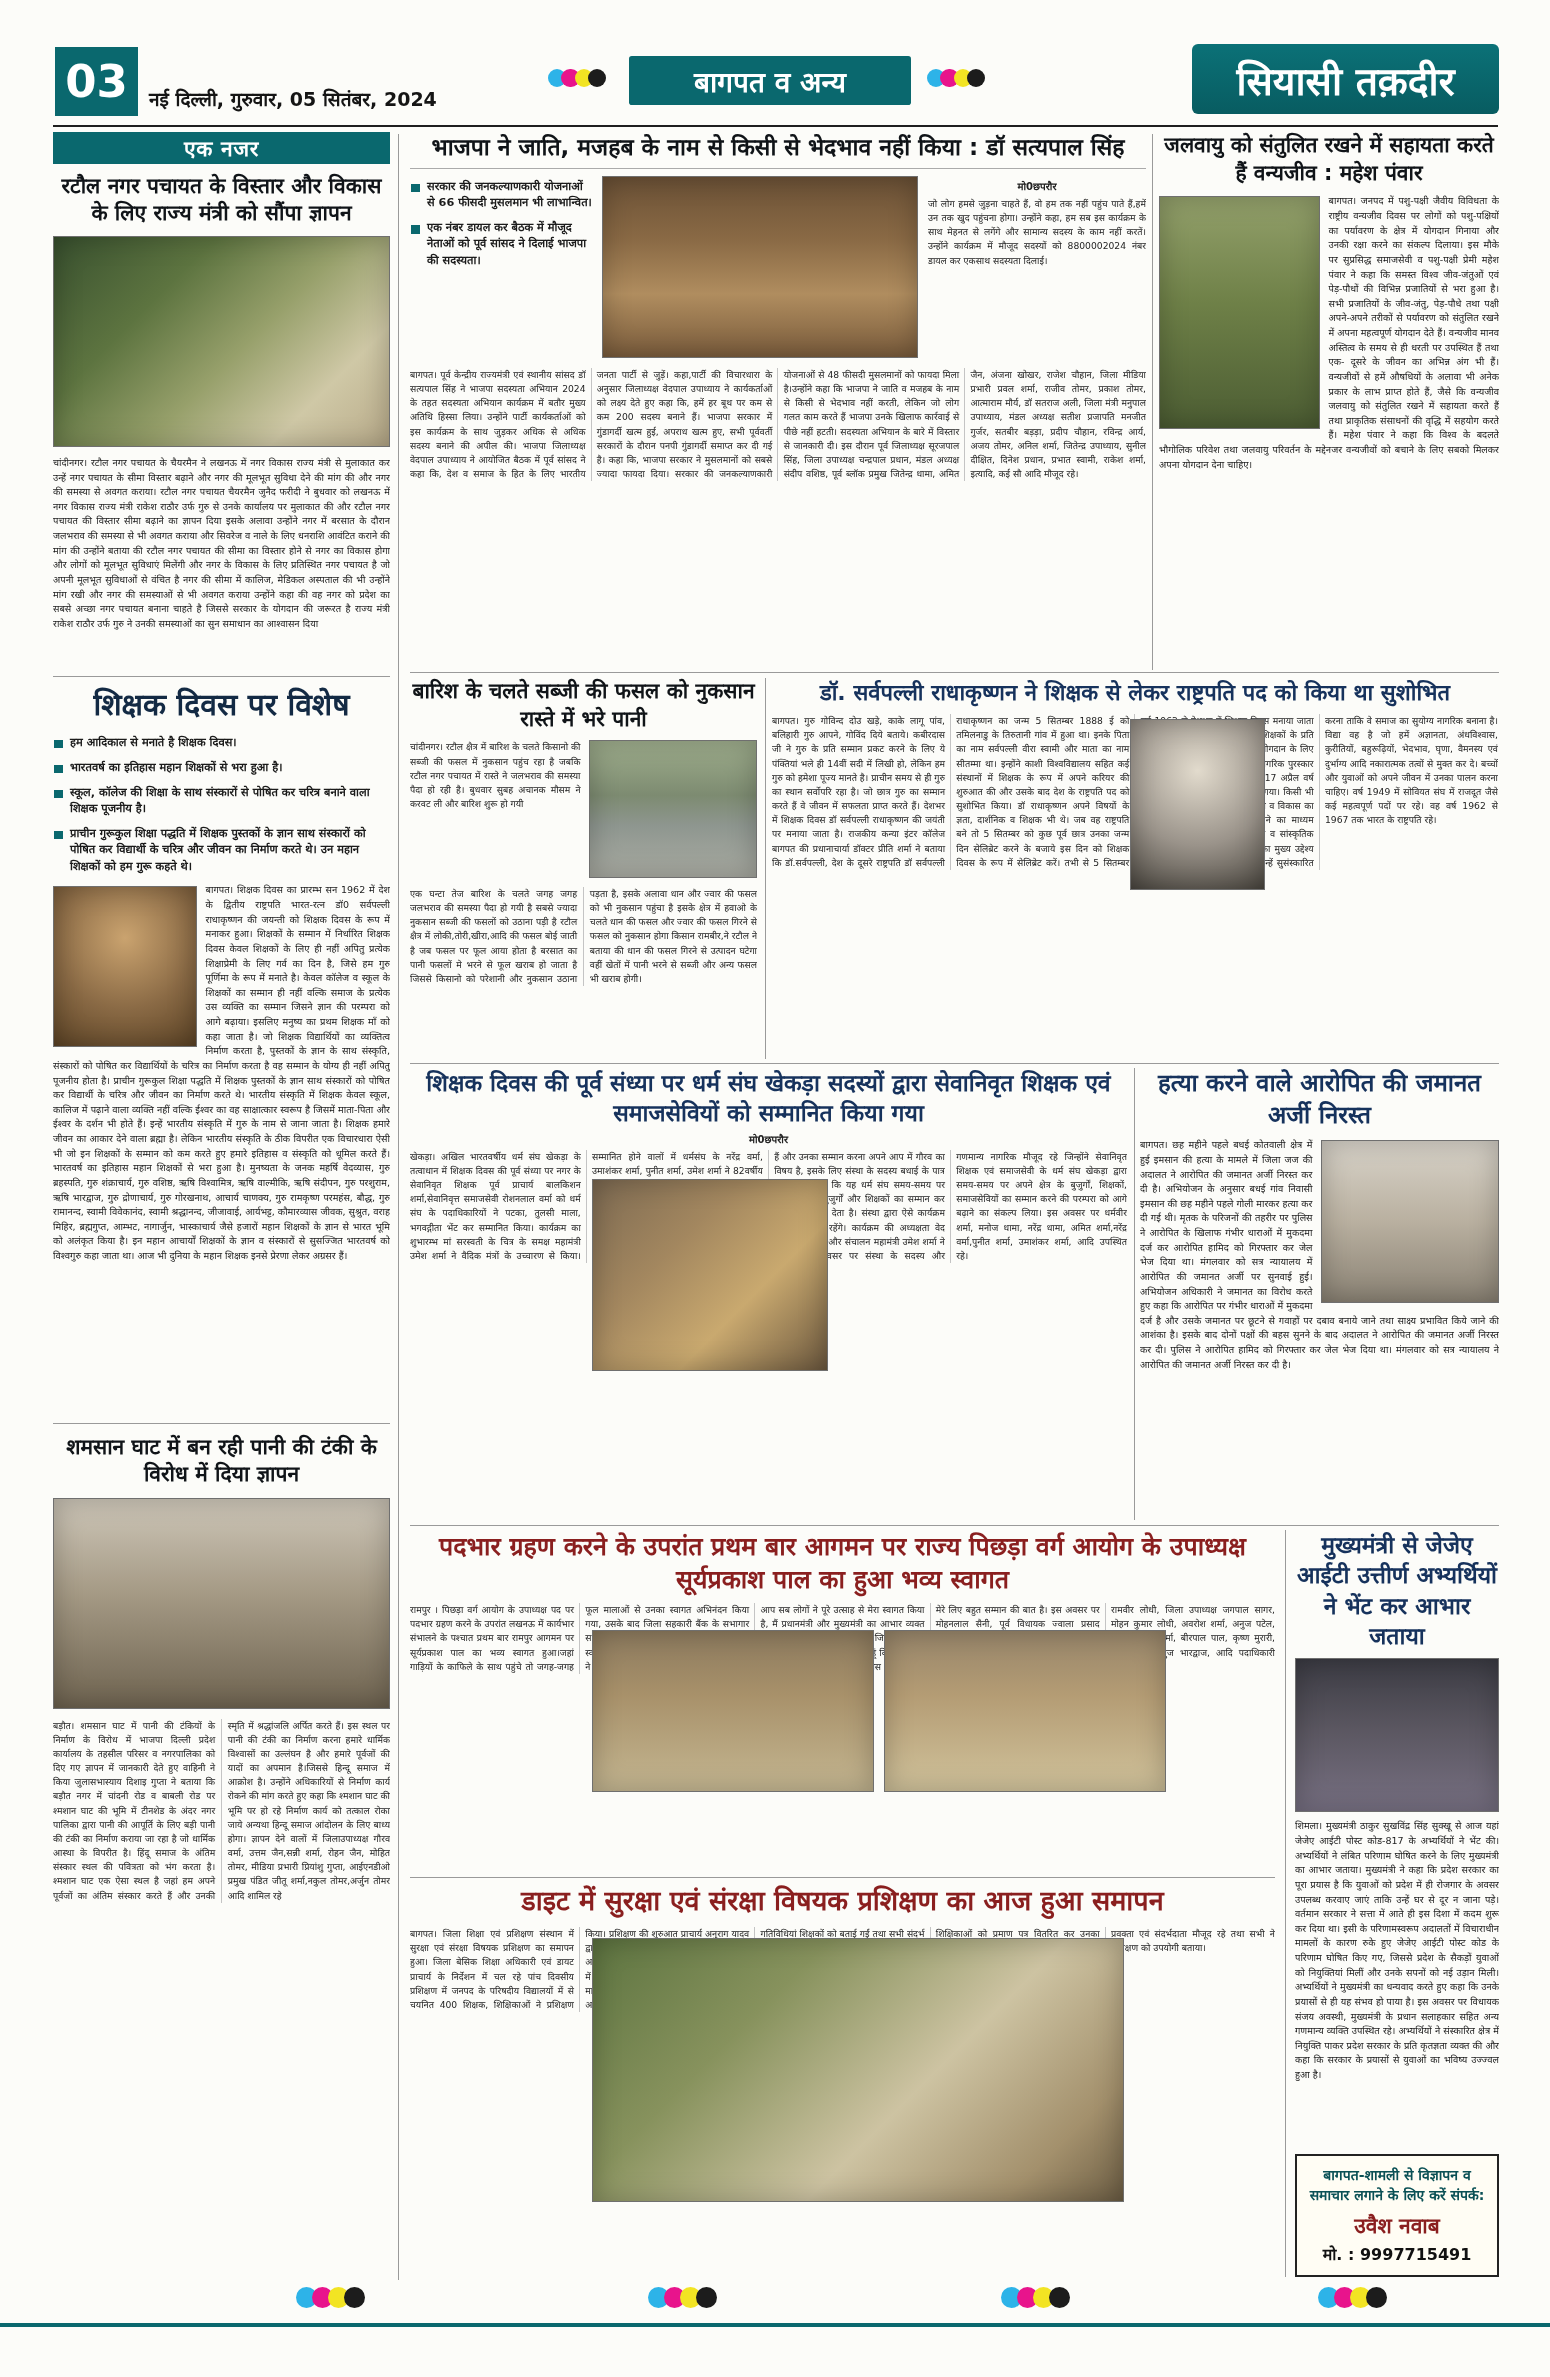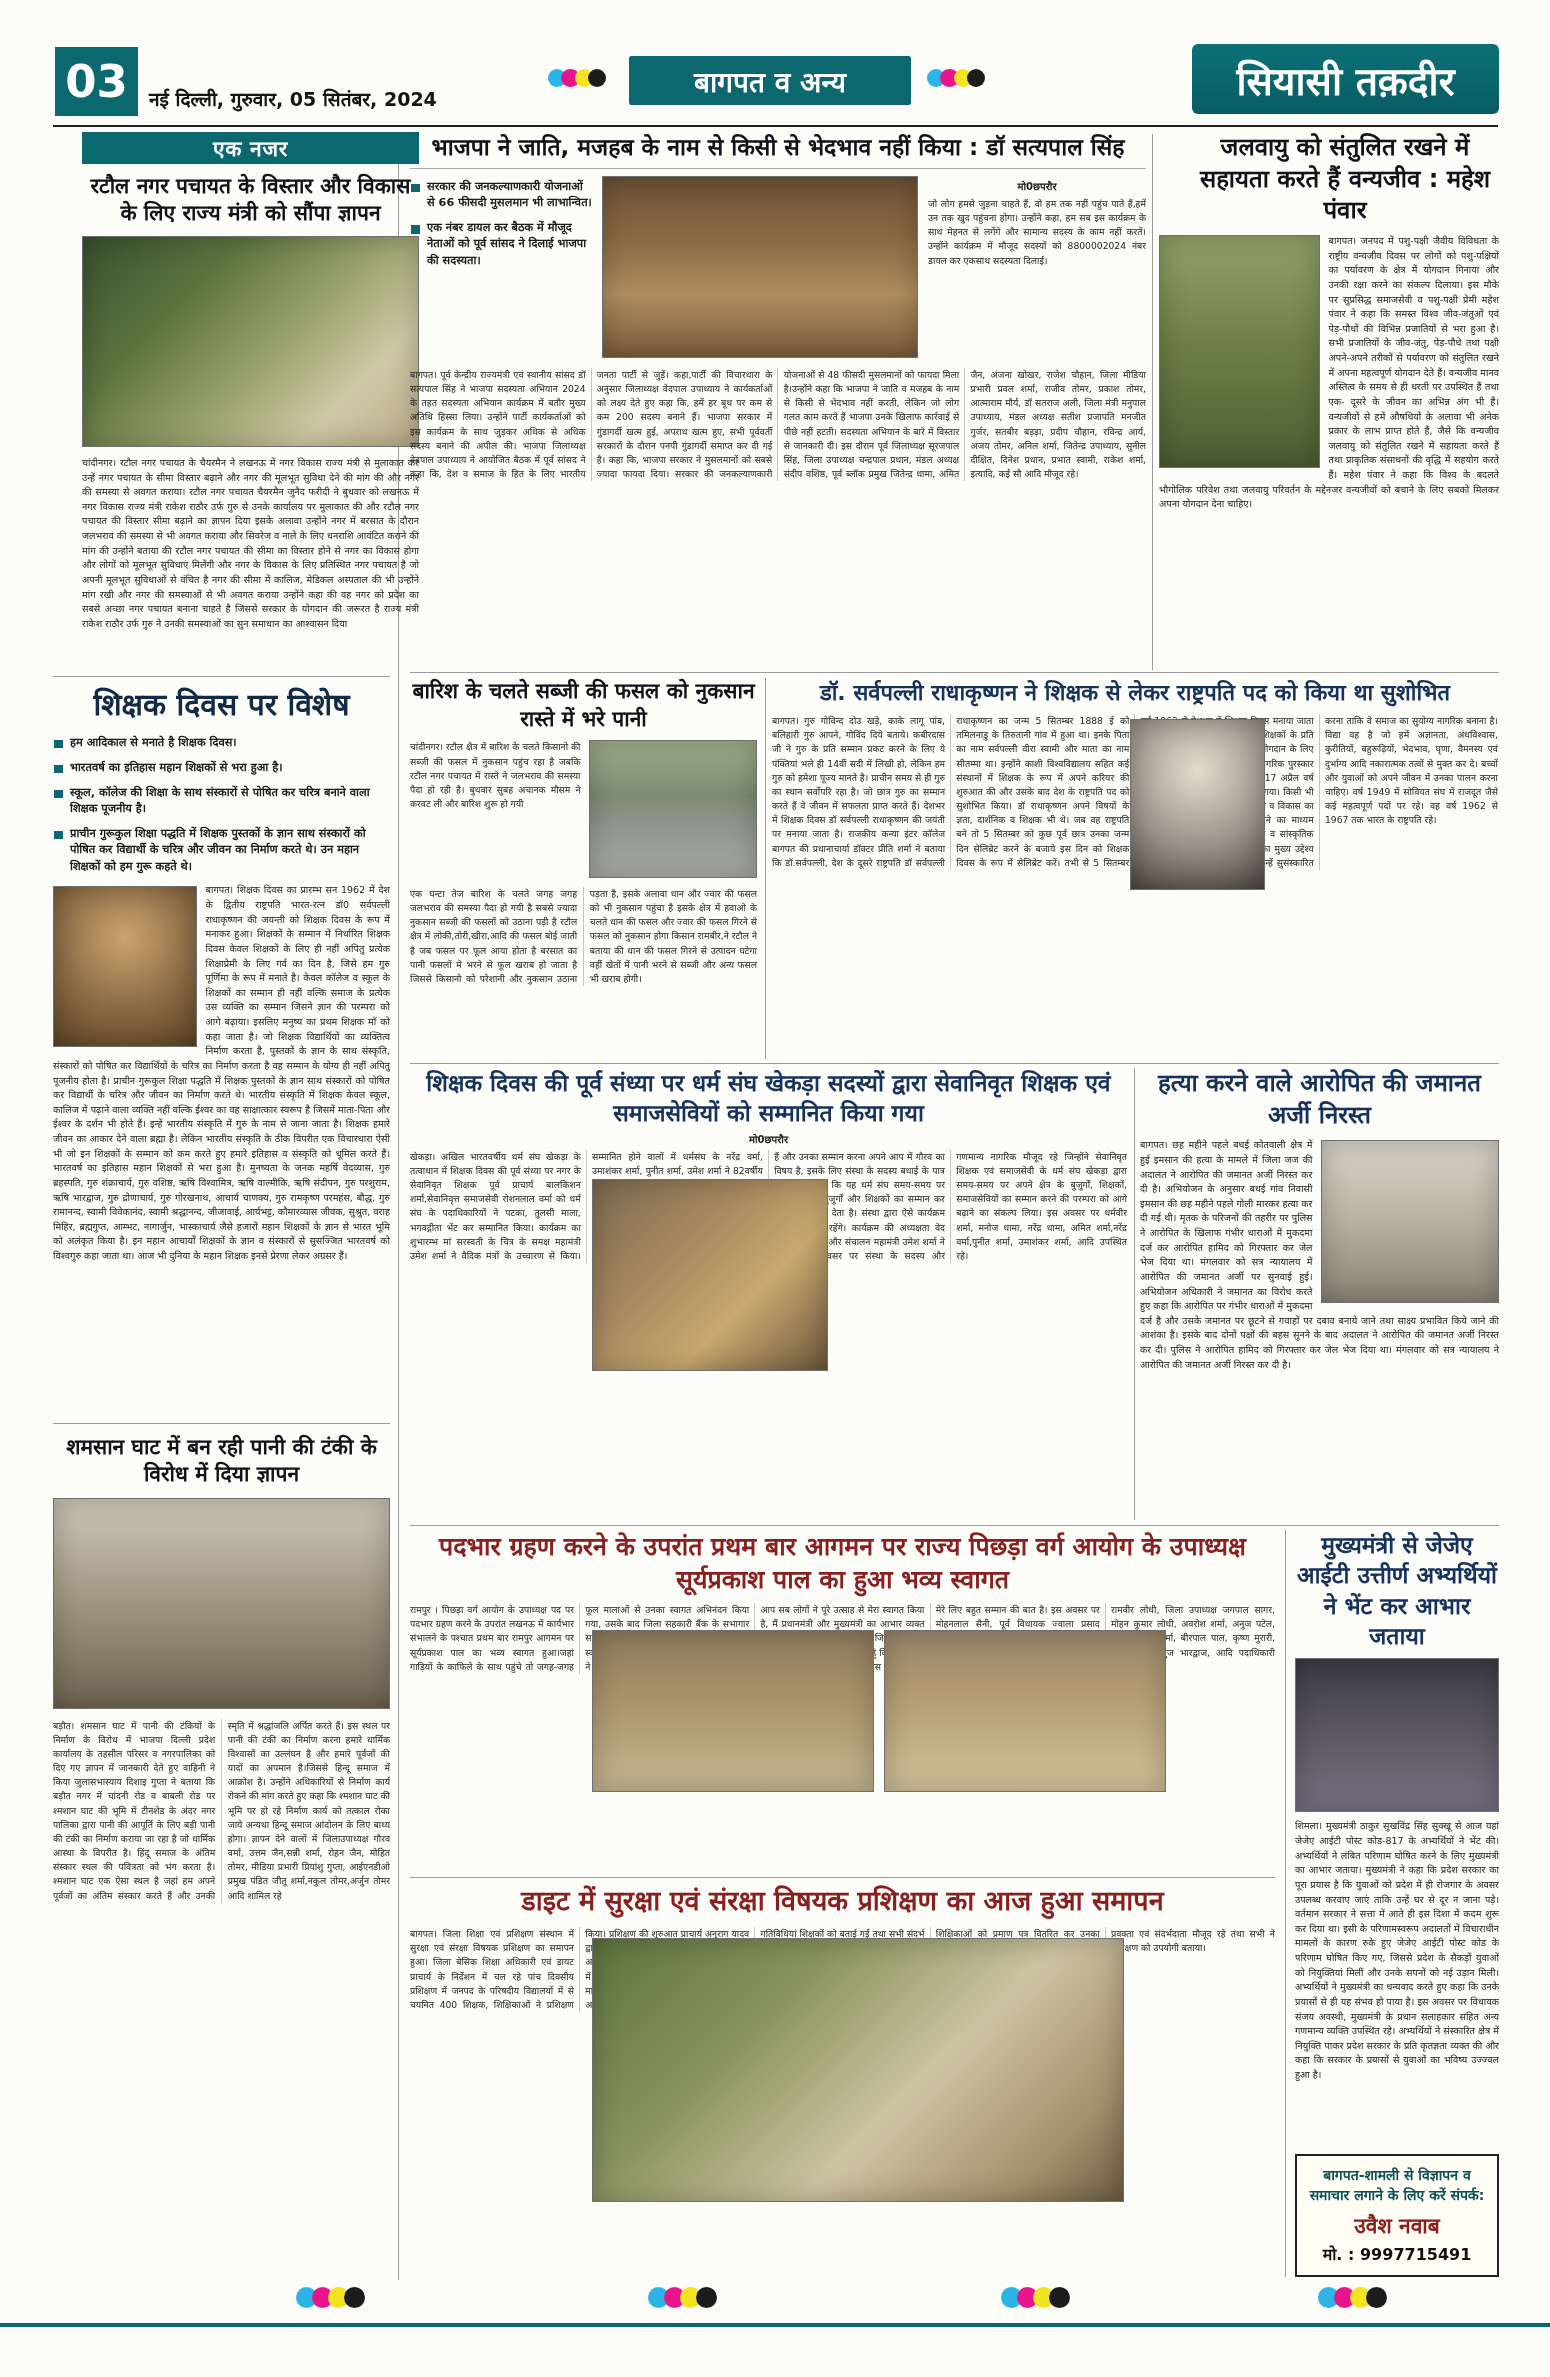--- a/index.html
+++ b/index.html
@@ -75,21 +75,21 @@
   <div class="vline" style="left:765px; top:678px; height:381px;"></div>
   <div class="vline" style="left:1134px; top:1068px; height:452px;"></div>
   <div class="vline" style="left:1285px; top:1530px; height:747px;"></div>
   <div class="hline" style="left:53px; top:676px; width:337px;"></div>
   <div class="hline" style="left:53px; top:1423px; width:337px;"></div>
   <div class="hline" style="left:410px; top:672px; width:1089px;"></div>
   <div class="hline" style="left:410px; top:1063px; width:1089px;"></div>
   <div class="hline" style="left:410px; top:1525px; width:1089px;"></div>
   <div class="hline" style="left:410px; top:1877px; width:865px;"></div>
 
-  <div class="art" id="art-ratol" style="left:53px; top:132px; width:337px; height:606px;margin-left:29px;">
+  <div class="art" id="art-ratol" style="left:53px; top:132px; width:337px; height:606px;">
     <div class="teal-box kicker">एक नजर</div>
     <div class="hl hl-dark" style="font-size:21px; margin:8.5px 2.8px;">रटौल नगर पचायत के विस्तार और विकास के लिए राज्य मंत्री को सौंपा ज्ञापन</div>
     <div class="photo" style="width:100%; height:211px; background:linear-gradient(135deg,#39512f 0%,#5d7440 30%,#97a06b 55%,#cfc8a6 78%,#b9ab8a 100%);"></div>
     <div class="body-txt" style="margin-top:8.5px;">चांदीनगर। रटौल नगर पचायत के चैयरमैन ने लखनऊ में नगर विकास राज्य मंत्री से मुलाकात कर उन्हें नगर पचायत के सीमा विस्तार बढ़ाने और नगर की मूलभूत सुविधा देने की मांग की और नगर की समस्या से अवगत कराया। रटौल नगर पचायत चैयरमैन जुनैद फरीदी ने बुधवार को लखनऊ में नगर विकास राज्य मंत्री राकेश राठौर उर्फ गुरु से उनके कार्यालय पर मुलाकात की और रटौल नगर पचायत की विस्तार सीमा बढ़ाने का ज्ञापन दिया इसके अलावा उन्होंने नगर में बरसात के दौरान जलभराव की समस्या से भी अवगत कराया और सिवरेज व नाले के लिए धनराशि आवंटित कराने की मांग की उन्होंने बताया की रटौल नगर पचायत की सीमा का विस्तार होने से नगर का विकास होगा और लोगों को मूलभूत सुविधाएं मिलेंगी और नगर के विकास के लिए प्रतिस्थित नगर पचायत है जो अपनी मूलभूत सुविधाओं से वंचित है नगर की सीमा में कालिज, मेडिकल अस्पताल की भी उन्होंने मांग रखी और नगर की समस्याओं से भी अवगत कराया उन्होंने कहा की वह नगर को प्रदेश का सबसे अच्छा नगर पचायत बनाना चाहते है जिससे सरकार के योगदान की जरूरत है राज्य मंत्री राकेश राठौर उर्फ गुरु ने उनकी समस्याओं का सुन समाधान का आश्वासन दिया</div>
   </div>
 
   <div class="art" id="art-teacher" style="left:53px; top:681px; width:337px; height:740px;">
     <div class="hl" style="font-size:30px; color:#132a44; margin:4.2px 0 10px;">शिक्षक दिवस पर विशेष</div>
     <ul class="sq-list">
       <li>हम आदिकाल से मनाते है शिक्षक दिवस।</li>
@@ -119,21 +119,21 @@
       <div class="photo" style="flex:1; height:182px; background:linear-gradient(180deg,#6b5136 0%,#8a6a45 35%,#b08d5f 65%,#7a5c3c 100%);"></div>
       <div style="width:218px; flex:none;">
         <div class="byline">मो0छपरौर</div>
         <div class="body-txt" style="font-size:9.2px;">जो लोग हमसे जुड़ना चाहते हैं, वो हम तक नहीं पहुंच पाते हैं,हमें उन तक खुद पहुंचना होगा। उन्होंने कहा, हम सब इस कार्यक्रम के साथ मेहनत से लगेंगे और सामान्य सदस्य के काम नहीं करतें। उन्होंने कार्यक्रम में मौजूद सदस्यों को 8800002024 नंबर डायल कर एकसाथ सदस्यता दिलाई।</div>
       </div>
     </div>
     <div class="body-txt cols-4" style="margin-top:10px; font-size:9.2px;">बागपत। पूर्व केन्द्रीय राज्यमंत्री एवं स्थानीय सांसद डॉ सत्यपाल सिंह ने भाजपा सदस्यता अभियान 2024 के तहत सदस्यता अभियान कार्यक्रम में बतौर मुख्य अतिथि हिस्सा लिया। उन्होंने पार्टी कार्यकर्ताओं को इस कार्यक्रम के साथ जुड़कर अधिक से अधिक सदस्य बनाने की अपील की। भाजपा जिलाध्यक्ष वेदपाल उपाध्याय ने आयोजित बैठक में पूर्व सांसद ने कहा कि, देश व समाज के हित के लिए भारतीय जनता पार्टी से जुड़ें। कहा,पार्टी की विचारधारा के अनुसार जिलाध्यक्ष वेदपाल उपाध्याय ने कार्यकर्ताओं को लक्ष्य देते हुए कहा कि, हमें हर बूथ पर कम से कम 200 सदस्य बनाने हैं। भाजपा सरकार में गुंडागर्दी खत्म हुई, अपराध खत्म हुए, सभी पूर्ववर्ती सरकारों के दौरान पनपी गुंडागर्दी समाप्त कर दी गई है। कहा कि, भाजपा सरकार ने मुसलमानों को सबसे ज्यादा फायदा दिया। सरकार की जनकल्याणकारी योजनाओं से 48 फीसदी मुसलमानों को फायदा मिला है।उन्होंने कहा कि भाजपा ने जाति व मजहब के नाम से किसी से भेदभाव नहीं करती, लेकिन जो लोग गलत काम करते हैं भाजपा उनके खिलाफ कार्रवाई से पीछे नहीं हटती। सदस्यता अभियान के बारे में विस्तार से जानकारी दी। इस दौरान पूर्व जिलाध्यक्ष सूरजपाल सिंह, जिला उपाध्यक्ष चन्द्रपाल प्रधान, मंडल अध्यक्ष संदीप वशिष्ठ, पूर्व ब्लॉक प्रमुख जितेन्द्र धामा, अमित जैन, अंजना खोखर, राजेश चौहान, जिला मीडिया प्रभारी प्रवल शर्मा, राजीव तोमर, प्रकाश तोमर, आत्माराम मौर्य, डॉ सतराज अली, जिला मंत्री मनुपाल उपाध्याय, मंडल अध्यक्ष सतीश प्रजापति मनजीत गुर्जर, सतबीर बड़ड़ा, प्रदीप चौहान, रविन्द्र आर्य, अजय तोमर, अनिल शर्मा, जितेन्द्र उपाध्याय, सुनील दीक्षित, दिनेश प्रधान, प्रभात स्वामी, राकेश शर्मा, इत्यादि, कई सौ आदि मौजूद रहे।</div>
   </div>
 
   <div class="art" id="art-climate" style="left:1159px; top:132px; width:340px; height:537px;">
-    <div class="hl hl-dark" style="font-size:24px; margin-bottom:7px;margin-left:32px;">जलवायु को संतुलित रखने में सहायता करते हैं वन्यजीव : महेश पंवार</div>
+    <div class="hl hl-dark" style="font-size:21px; margin-bottom:7px;">जलवायु को संतुलित रखने में सहायता करते हैं वन्यजीव : महेश पंवार</div>
     <div>
       <div class="photo" style="float:left; width:161px; height:233px; margin:1.4px 8.5px 4.2px 0; background:linear-gradient(180deg,#93a06b 0%,#6f8148 45%,#4c5d33 100%);"></div>
       <div class="body-txt">बागपत। जनपद में पशु-पक्षी जैवीय विविधता के राष्ट्रीय वन्यजीव दिवस पर लोगों को पशु-पक्षियों का पर्यावरण के क्षेत्र में योगदान गिनाया और उनकी रक्षा करने का संकल्प दिलाया। इस मौके पर सुप्रसिद्ध समाजसेवी व पशु-पक्षी प्रेमी महेश पंवार ने कहा कि समस्त विश्व जीव-जंतुओं एवं पेड़-पौधों की विभिन्न प्रजातियों से भरा हुआ है। सभी प्रजातियों के जीव-जंतु, पेड़-पौधे तथा पक्षी अपने-अपने तरीकों से पर्यावरण को संतुलित रखने में अपना महत्वपूर्ण योगदान देते हैं। वन्यजीव मानव अस्तित्व के समय से ही धरती पर उपस्थित हैं तथा एक- दूसरे के जीवन का अभिन्न अंग भी हैं। वन्यजीवों से हमें औषधियों के अलावा भी अनेक प्रकार के लाभ प्राप्त होते हैं, जैसे कि वन्यजीव जलवायु को संतुलित रखने में सहायता करते हैं तथा प्राकृतिक संसाधनों की वृद्धि में सहयोग करते हैं। महेश पंवार ने कहा कि विश्व के बदलते भौगोलिक परिवेश तथा जलवायु परिवर्तन के मद्देनजर वन्यजीवों को बचाने के लिए सबको मिलकर अपना योगदान देना चाहिए।</div>
     </div>
   </div>
 
   <div class="art" id="art-rain" style="left:410px; top:678px; width:347px; height:381px;">
     <div class="hl hl-dark" style="font-size:21px; margin-bottom:7px;">बारिश के चलते सब्जी की फसल को नुकसान रास्ते में भरे पानी</div>
     <div style="display:flex; gap:8.5px;">
       <div class="body-txt" style="flex:1; font-size:9.2px;">चांदीनगर। रटौल क्षैत्र में बारिश के चलते किसानो की सब्जी की फसल में नुकसान पहुंच रहा है जबकि रटौल नगर पचायत में रास्ते ने जलभराव की समस्या पैदा हो रही है। बुधवार सुबह अचानक मौसम ने करवट ली और बारिश शुरू हो गयी</div>

